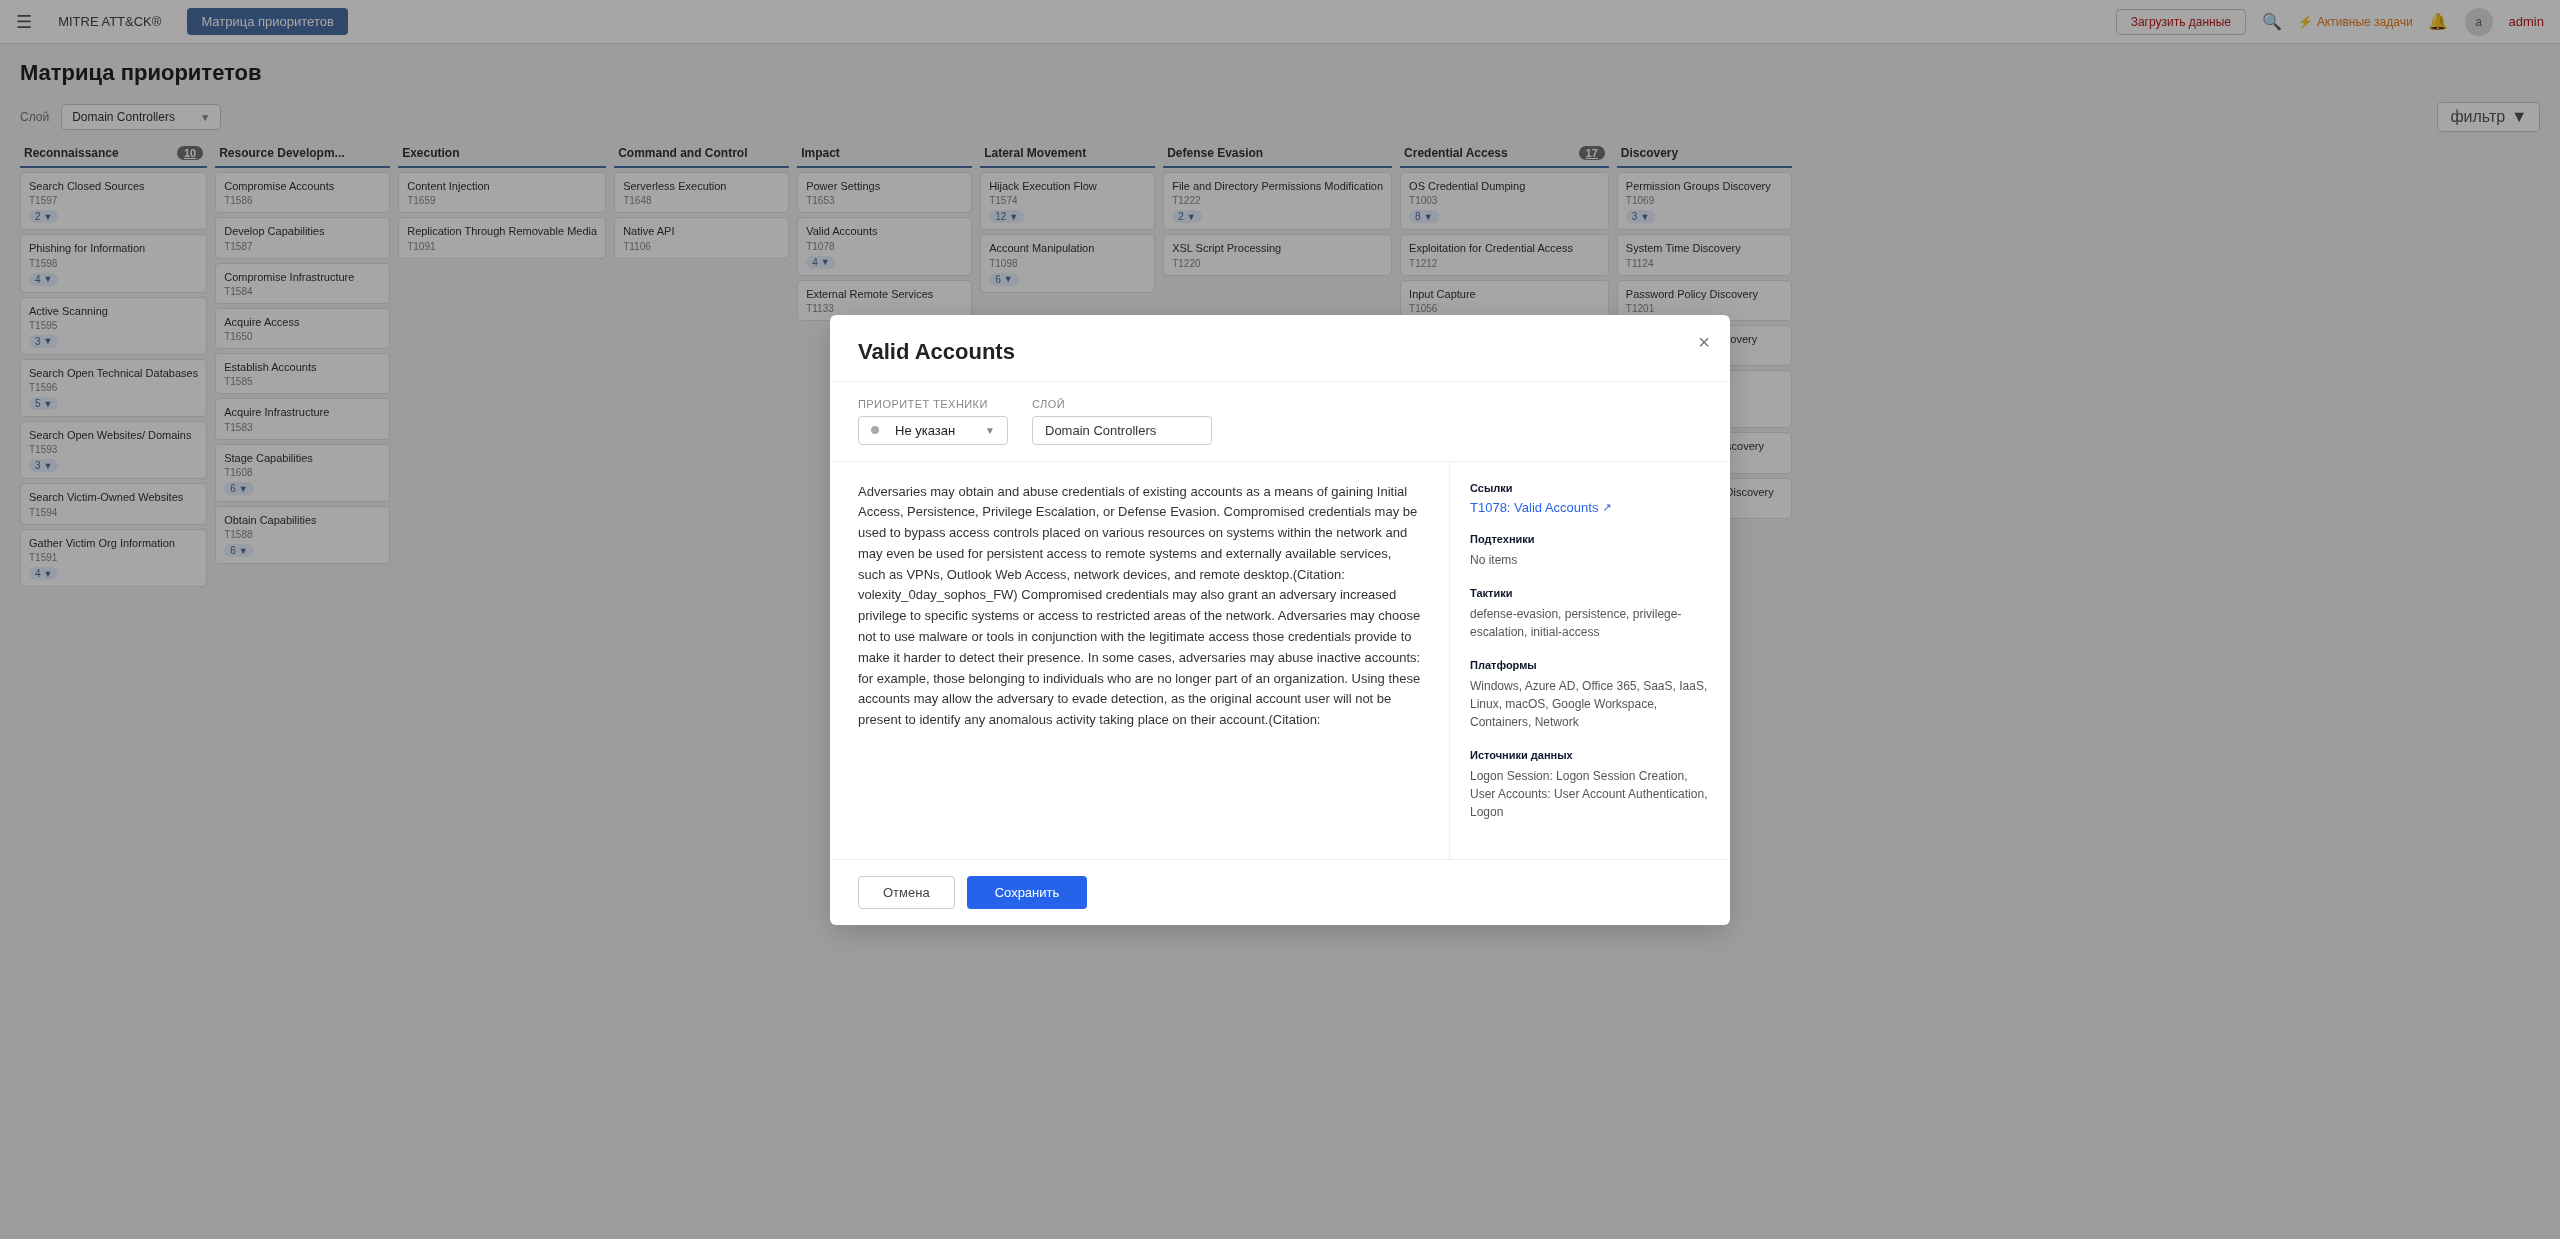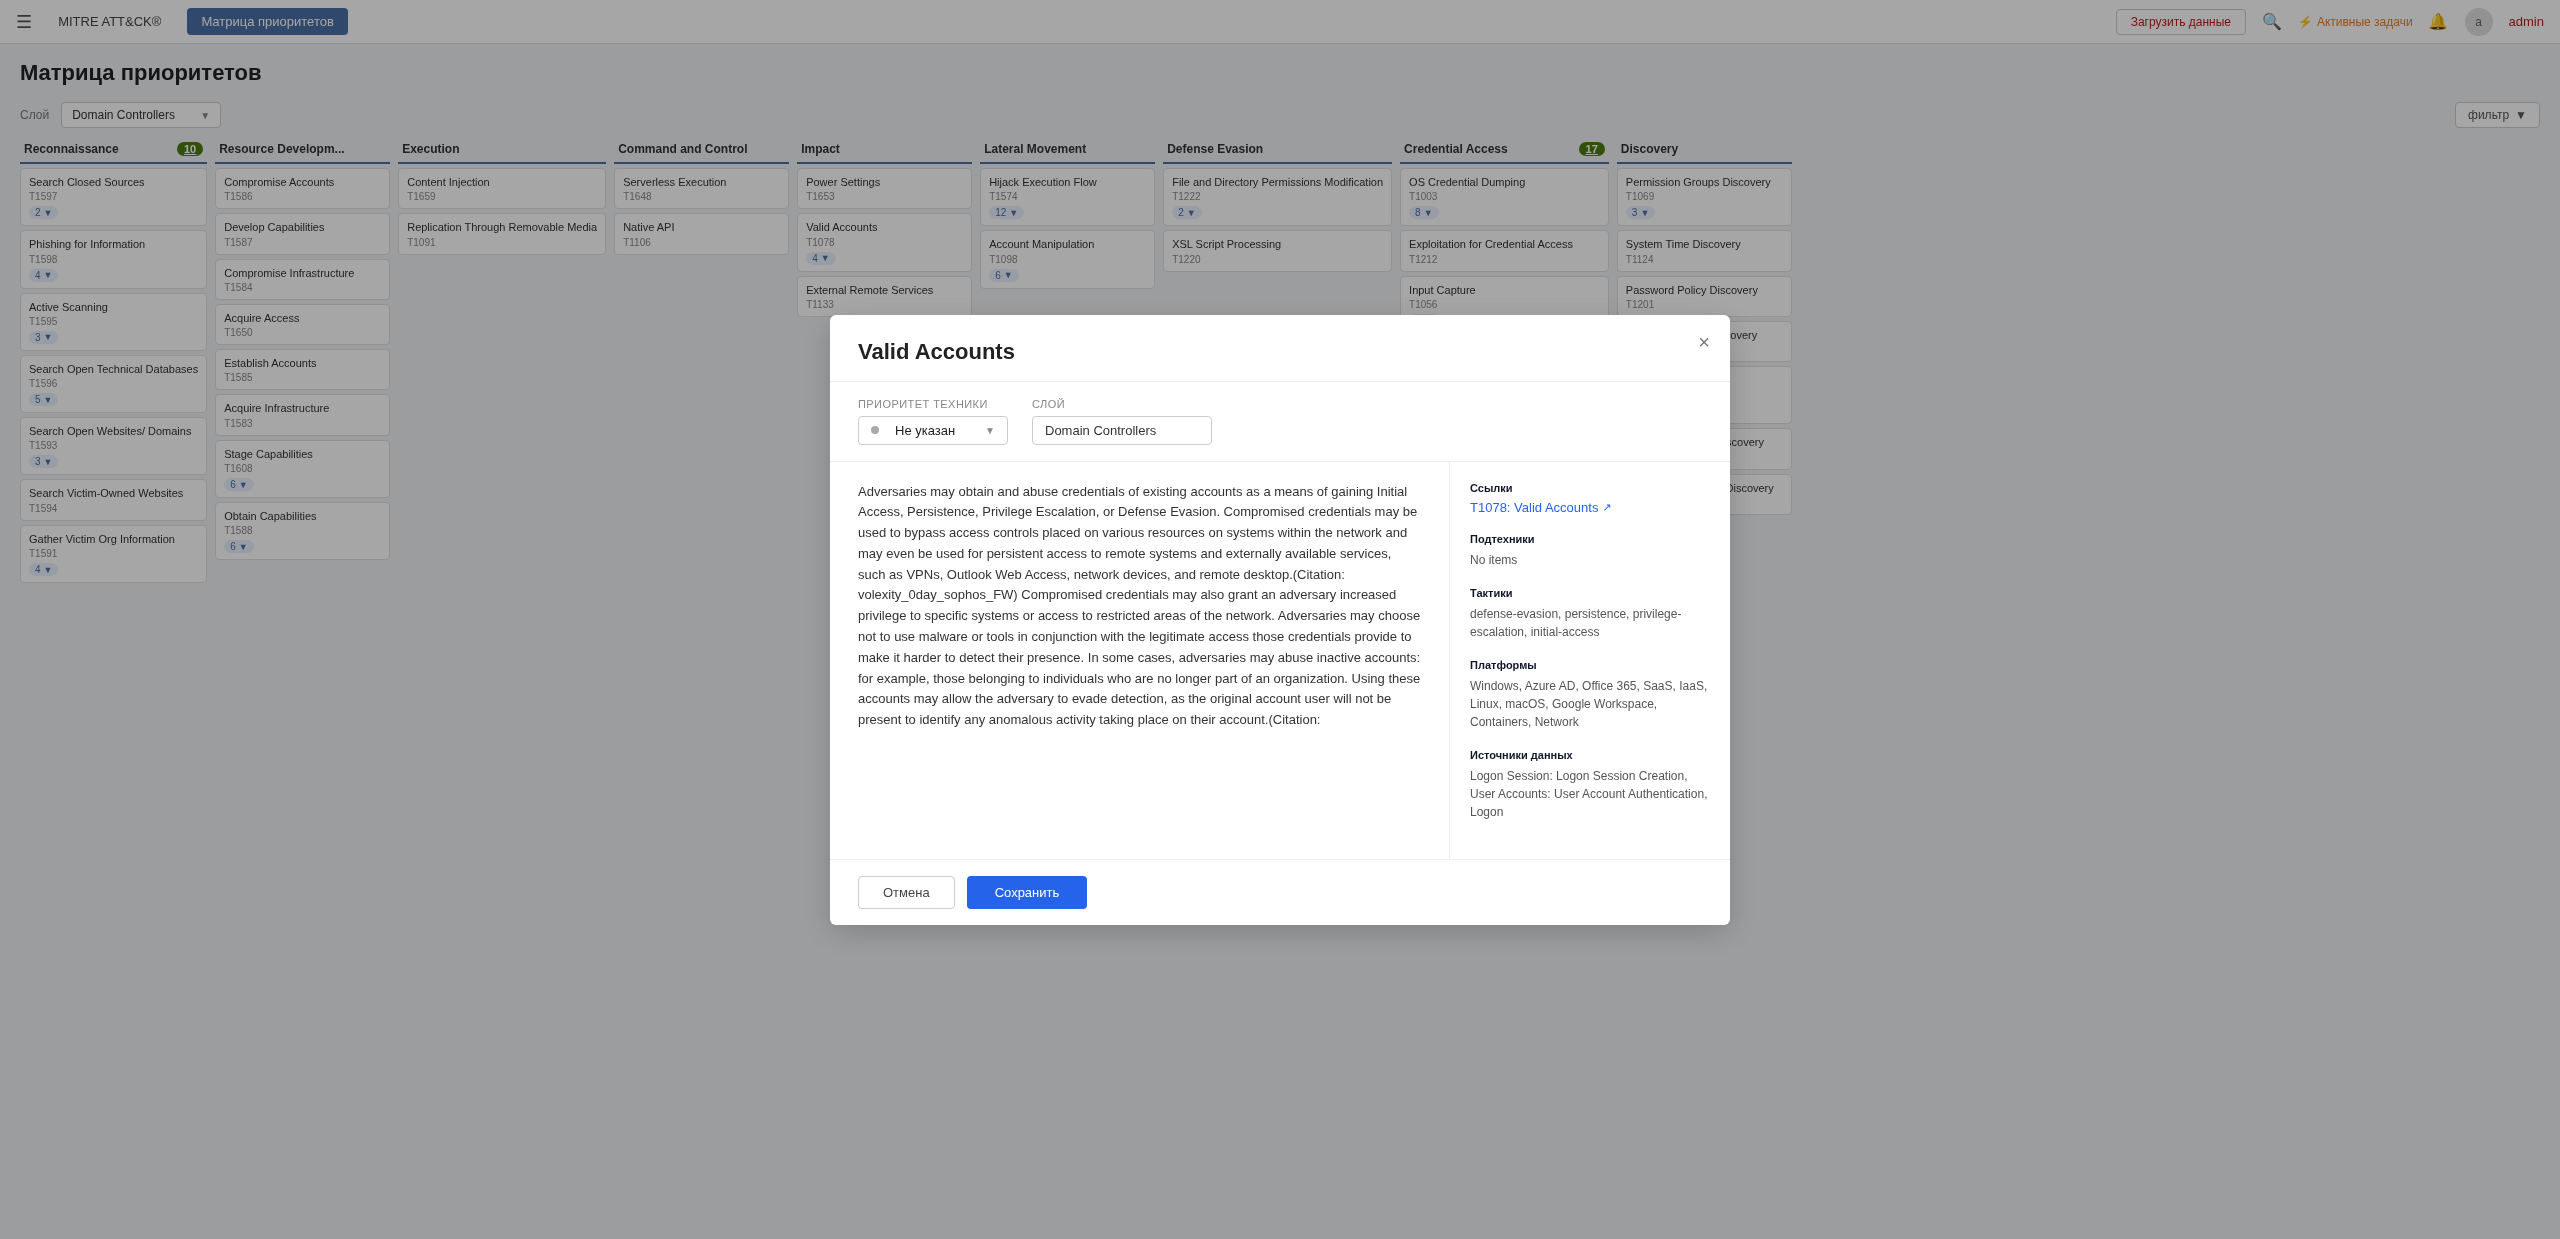--- a/index.html
+++ b/index.html
@@ -30,28 +30,28 @@
     .layer-row { display: flex; align-items: center; padding: 8px 20px; gap: 12px; }
     .layer-label { font-size: 12px; color: #777; }
     .layer-select { display: flex; align-items: center; border: 1px solid #ccc; border-radius: 4px; padding: 5px 10px; background: #fff; font-size: 12px; color: #333; cursor: pointer; gap: 6px; min-width: 160px; }
     .layer-select-arrow { font-size: 10px; color: #888; margin-left: auto; }
 
     
     .matrix-container { flex: 1; overflow-x: auto; overflow-y: auto; padding: 0 20px 20px 20px; }
     .matrix-table { display: flex; gap: 8px; min-width: max-content; }
     .matrix-col { min-width: 175px; }
     .col-header { font-size: 12px; font-weight: 600; color: #333; padding: 6px 4px; border-bottom: 2px solid #4a6fa5; display: flex; align-items: center; justify-content: space-between; margin-bottom: 4px; }
-    .col-header-count { background: #4d7c0f; color: #fff; border-radius: 7px; padding: 1px 7px; font-size: 11px; text-decoration: underline; }
+    .col-header-count { background: #737373; color: #fff; border-radius: 7px; padding: 1px 7px; font-size: 11px; text-decoration: underline; }
     .matrix-cell { background: #fff; border: 1px solid #e0e0e0; border-radius: 4px; padding: 6px 8px; margin-bottom: 4px; cursor: pointer; }
     .cell-name { font-size: 11px; font-weight: 500; color: #333; line-height: 1.3; }
     .cell-id { font-size: 10px; color: #888; margin-top: 2px; }
     .cell-footer { display: flex; align-items: center; justify-content: space-between; margin-top: 4px; }
     .cell-badge { background: #e8f0fe; color: #4a6fa5; border-radius: 10px; padding: 1px 6px; font-size: 10px; display: flex; align-items: center; gap: 3px; }
     .cell-badge-arrow { font-size: 9px; }
-    .filter-btn { display: flex; border: 1px solid #ccc; border-radius: 4px; padding: 5px 12px; background: #fff; font-size: 12px; color: #555; cursor: pointer; gap: 6px; }
+    .filter-btn { display: flex; border: 1px solid #ccc; border-radius: 4px; padding: 5px 12px; background: #fff; font-size: 16px; color: #555; cursor: pointer; gap: 6px; }
 
     
     .overlay {
       position: fixed; top: 0; left: 0; right: 0; bottom: 0;
       background: rgba(0,0,0,0.35); z-index: 100;
       display: flex; align-items: center; justify-content: center;
     }
     .modal {
       background: #fff; border-radius: 6px; width: 900px; max-height: 85vh;
       display: flex; flex-direction: column; position: relative;

